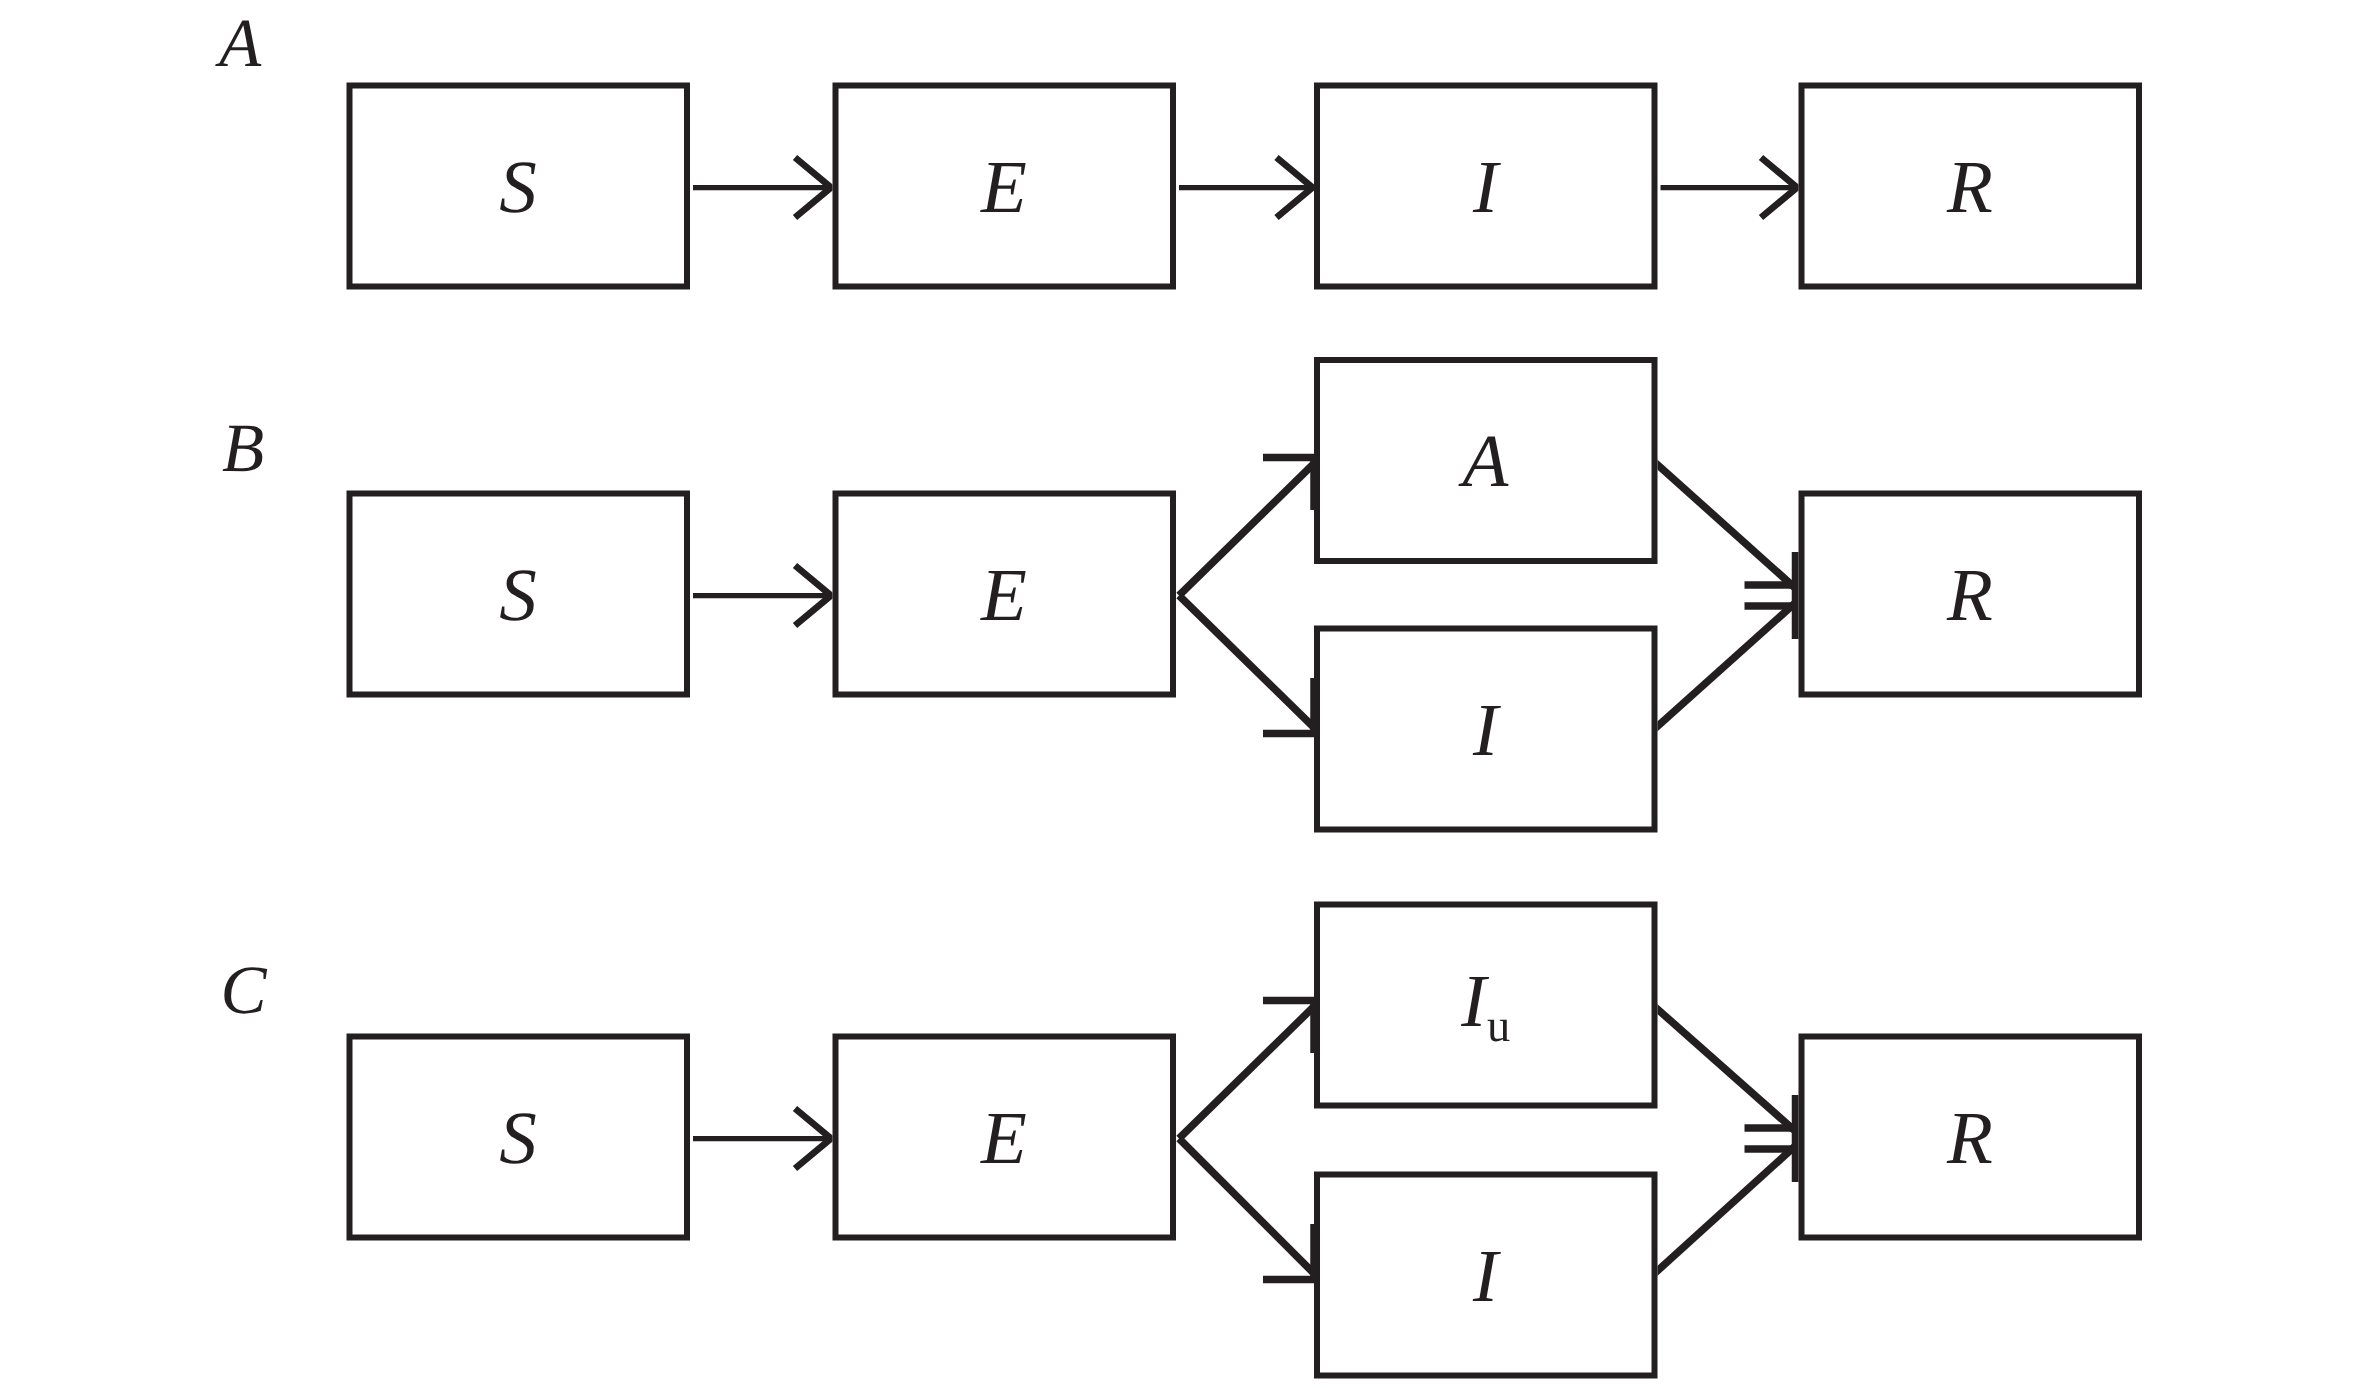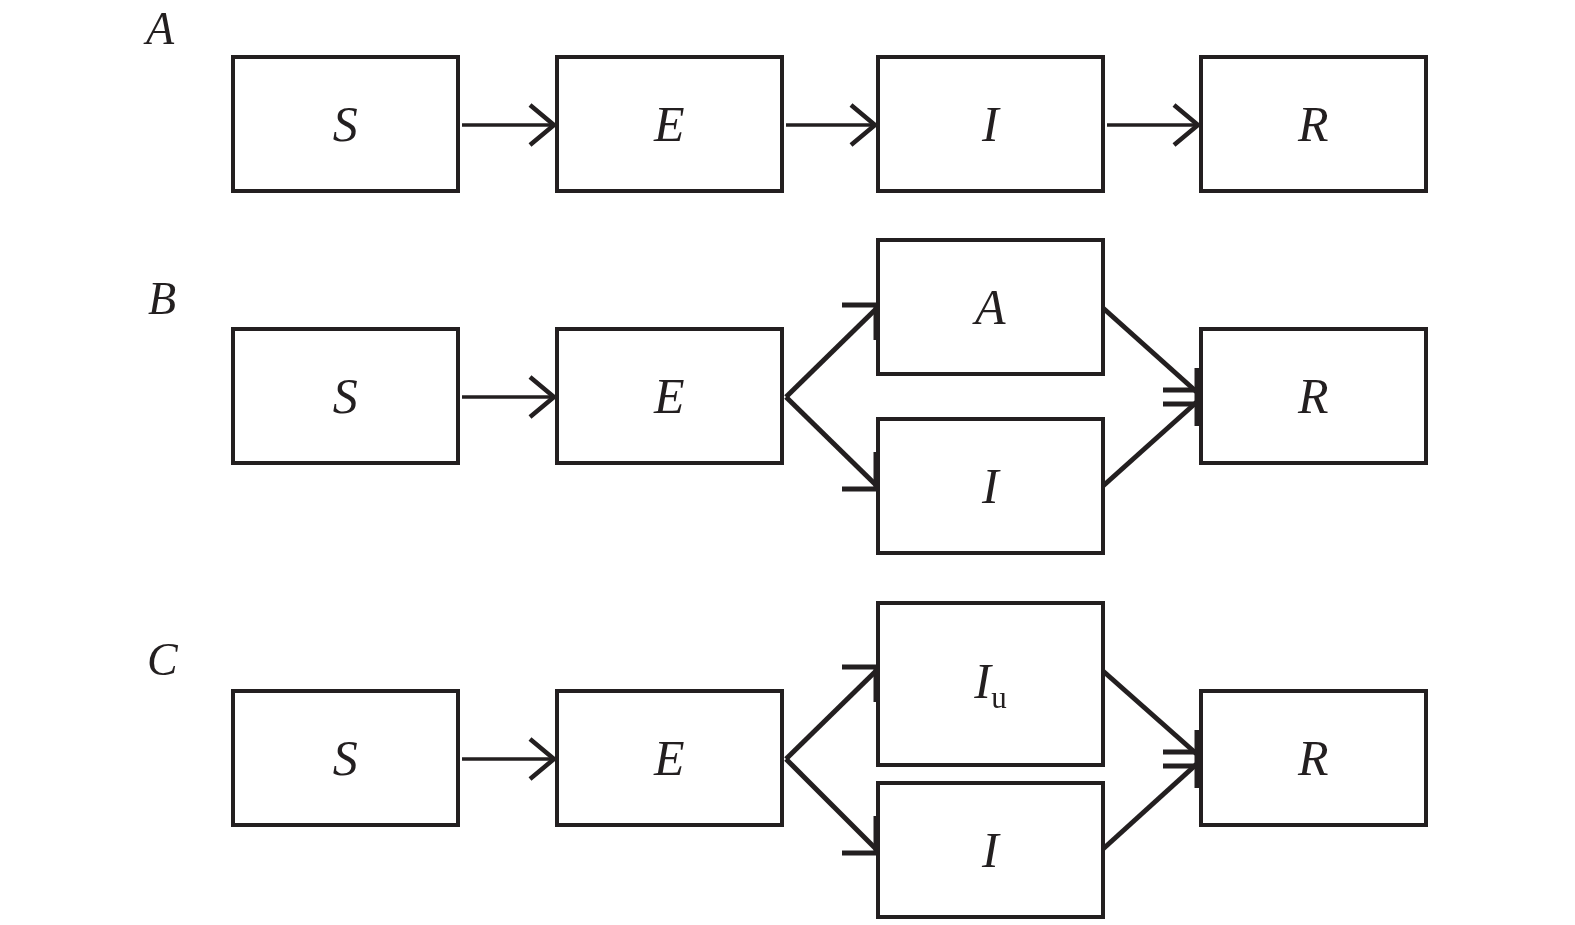--- a/index.html
+++ b/index.html
@@ -205,21 +205,21 @@
   </div>
 
   <div class="node-box" style="left:231px; top:689px; width:229px; height:138px;">
     <span class="node-label">S</span>
   </div>
 
   <div class="node-box" style="left:555px; top:689px; width:229px; height:138px;">
     <span class="node-label">E</span>
   </div>
 
-  <div class="node-box" style="left:876px; top:601px; width:229px; height:166px;">
+  <div class="node-box" style="left:876px; top:601px; width:229px; height:138px;">
     <span class="node-label"><span>I</span><span class="sub">u</span></span>
   </div>
 
   <div class="node-box" style="left:876px; top:781px; width:229px; height:138px;">
     <span class="node-label">I</span>
   </div>
 
   <div class="node-box" style="left:1199px; top:689px; width:229px; height:138px;">
     <span class="node-label">R</span>
   </div>

